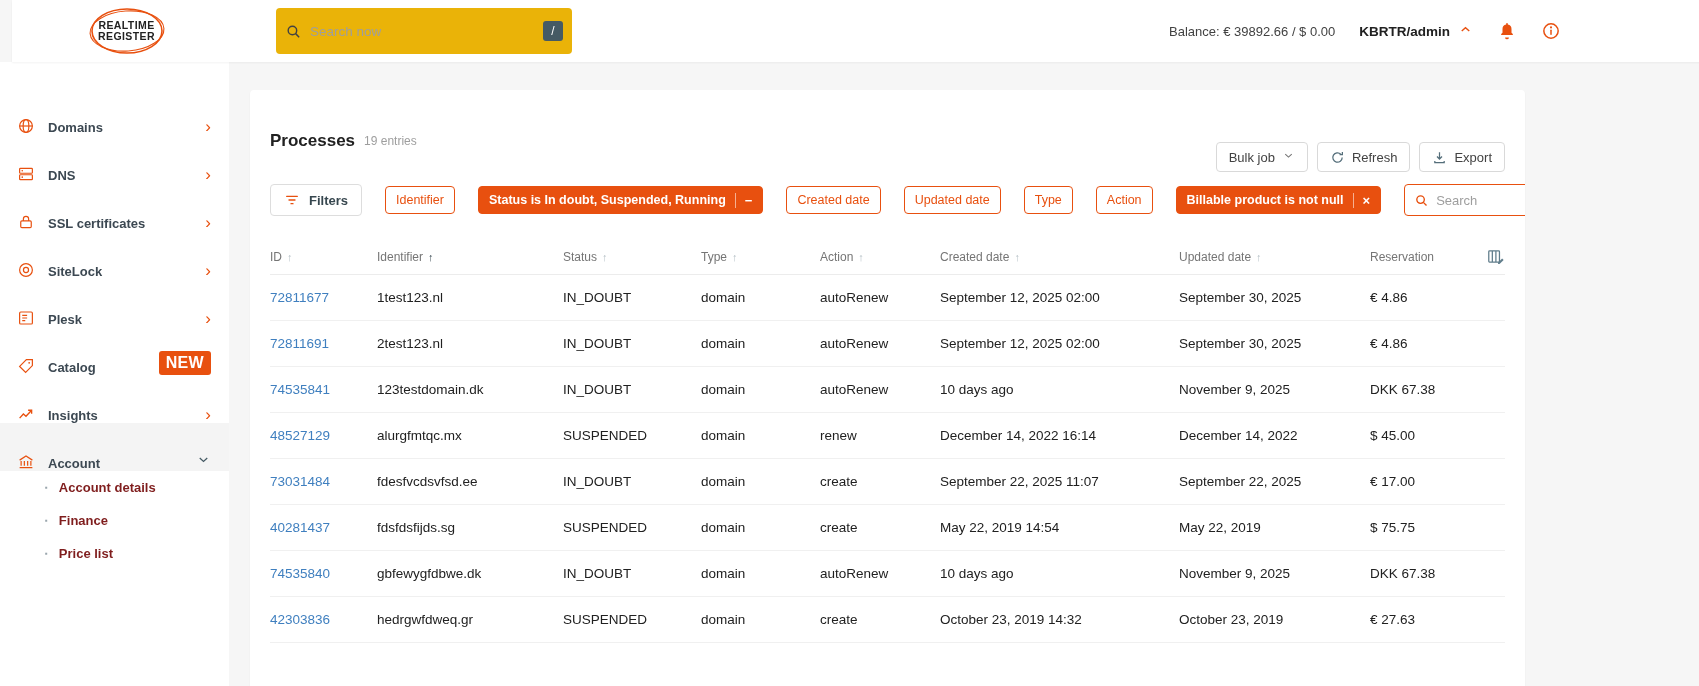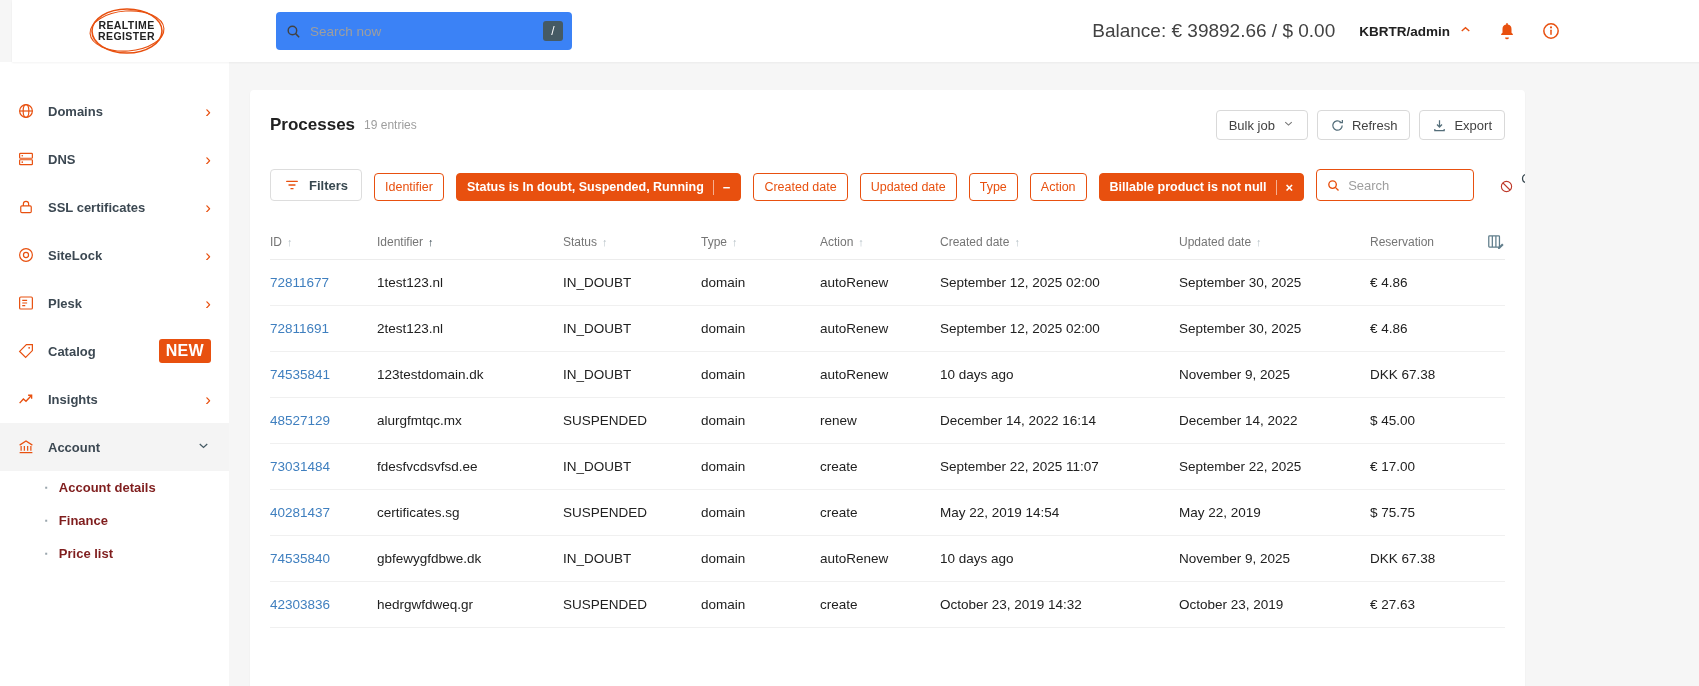--- a/index.html
+++ b/index.html
@@ -14,46 +14,46 @@
     position:fixed; top:0; left:12px; width:1699px; height:62px;
     background:#fff; display:flex; align-items:center; z-index:20;
     box-shadow:0 1px 2px rgba(0,0,0,.05);
   }
   .logo-wrap { width:229px; display:flex; justify-content:center; align-items:center; }
   .logo { position:relative; width:86px; height:52px; cursor:pointer; }
   .logo svg { position:absolute; inset:0; }
   .logo-text { position:absolute; inset:0; display:flex; flex-direction:column; justify-content:center; align-items:center; line-height:1.05; }
   .logo-text span { font-size:10.5px; font-weight:bold; letter-spacing:.4px; color:#222; }
   .global-search {
-    margin-left:35px; width:296px; height:38px; background:#3b82f6;
+    margin-left:35px; width:296px; height:46px; background:#eab308;
     border-radius:4px; display:flex; align-items:center; padding:12px 9px; gap:8px;
   }
   .global-search .mag { width:17px; height:17px; color:#424242; display:flex; }
   .global-search input {
     flex:1; border:none; outline:none; background:transparent;
     font-family:inherit; font-size:13.5px; color:#333;
   }
   .global-search input::placeholder { color:#9e9e9e; }
   .kbd {
     width:20px; height:20px; background:#455a64; color:#fff; border-radius:3px;
     font-size:12px; display:flex; align-items:center; justify-content:center;
   }
   .header-right { margin-left:auto; display:flex; align-items:center; gap:24px; padding-right:150px; }
-  .balance { font-size:19px; color:#424242; }
+  .balance { font-size:13px; color:#424242; }
   .account-menu { display:flex; align-items:center; gap:8px; cursor:pointer; background:none; border:none; font-family:inherit; }
   .account-menu .acct-label { font-size:13.5px; font-weight:bold; color:#212121; }
   .icon-btn { background:none; border:none; cursor:pointer; display:flex; align-items:center; }
 
   
   .sidebar {
     position:fixed; top:62px; left:0; width:229px; bottom:0; background:#fff;
     padding-top:25px; z-index:10;
   }
   .side-item {
-    height:48px; display:flex; align-items:center; padding:0 18px 0 17px;
+    height:48px; display:flex; align-items:flex-end; padding:0 18px 0 17px;
     cursor:pointer; gap:13px;
   }
   .side-item.active { background:#f4f4f4; }
   .side-item .sicon { width:18px; height:18px; display:flex; flex:none; }
   .side-item .slabel { flex:1; font-size:13px; font-weight:bold; color:#3c4852; }
   .side-item .chev { font-size:17px; color:#e8500f; line-height:1; }
   .badge-new {
     background:#e8500f; color:#fff; font-size:16px; font-weight:bold;
     padding:3px 7px; border-radius:3px; letter-spacing:.3px;
   }
@@ -65,30 +65,30 @@
 
   
   .main { margin-left:229px; padding:28px 174px 0 21px; }
   .card {
     background:#fff; border-radius:4px; box-shadow:0 1px 2px rgba(0,0,0,.06);
     padding:0 20px; height:640px; overflow:hidden;
   }
   .card-head { display:flex; align-items:center; padding-top:20px; }
   .page-title { font-size:17px; font-weight:bold; color:#212121; }
   .entries { font-size:12px; color:#9e9e9e; margin-left:9px; }
-  .head-actions { margin-left:auto; display:flex; align-items:center; gap:9px; }
+  .head-actions { margin-left:auto; display:flex; align-items:center; gap:9px;margin-top:32px; }
   .btn {
     height:30px; background:#fff; border:1px solid #d9d9d9; border-radius:4px;
     display:flex; align-items:center; gap:7px; padding:0 12px;
     font-family:inherit; font-size:13px; color:#424242; cursor:pointer;
   }
   .btn svg { flex:none; }
 
   
-  .filter-bar { display:flex; align-items:flex-end; gap:12px; margin-top:29px; }
+  .filter-bar { display:flex; align-items:center; gap:23px; margin-top:12px; }
   .filters-btn {
     height:32px; background:#fff; border:1px solid #ddd; border-radius:4px;
     display:flex; align-items:center; gap:9px; padding:0 13px;
     font-family:inherit; font-size:13px; font-weight:bold; color:#37474f; cursor:pointer;
   }
   .chip {
     height:28px; border-radius:4px; display:flex; align-items:center;
     padding:0 10px; font-family:inherit; font-size:12.5px; cursor:pointer; white-space:nowrap;
   }
   .chip.outlined { background:#fff; border:1px solid #e8500f; color:#e8500f; }
@@ -506,21 +506,21 @@
             <div class="tcell col-identifier">fdesfvcdsvfsd.ee</div>
             <div class="tcell col-status">IN_DOUBT</div>
             <div class="tcell col-type">domain</div>
             <div class="tcell col-action">create</div>
             <div class="tcell col-created">September 22, 2025 11:07</div>
             <div class="tcell col-updated">September 22, 2025</div>
             <div class="tcell col-reservation">€ 17.00</div>
           </div>
           <div class="grid-row trow">
             <div class="tcell col-id">40281437</div>
-            <div class="tcell col-identifier">certificates.sg</div>
+            <div class="tcell col-identifier">fdsfdsfijds.sg</div>
             <div class="tcell col-status">SUSPENDED</div>
             <div class="tcell col-type">domain</div>
             <div class="tcell col-action">create</div>
             <div class="tcell col-created">May 22, 2019 14:54</div>
             <div class="tcell col-updated">May 22, 2019</div>
             <div class="tcell col-reservation">$ 75.75</div>
           </div>
           <div class="grid-row trow">
             <div class="tcell col-id">74535840</div>
             <div class="tcell col-identifier">gbfewygfdbwe.dk</div>

